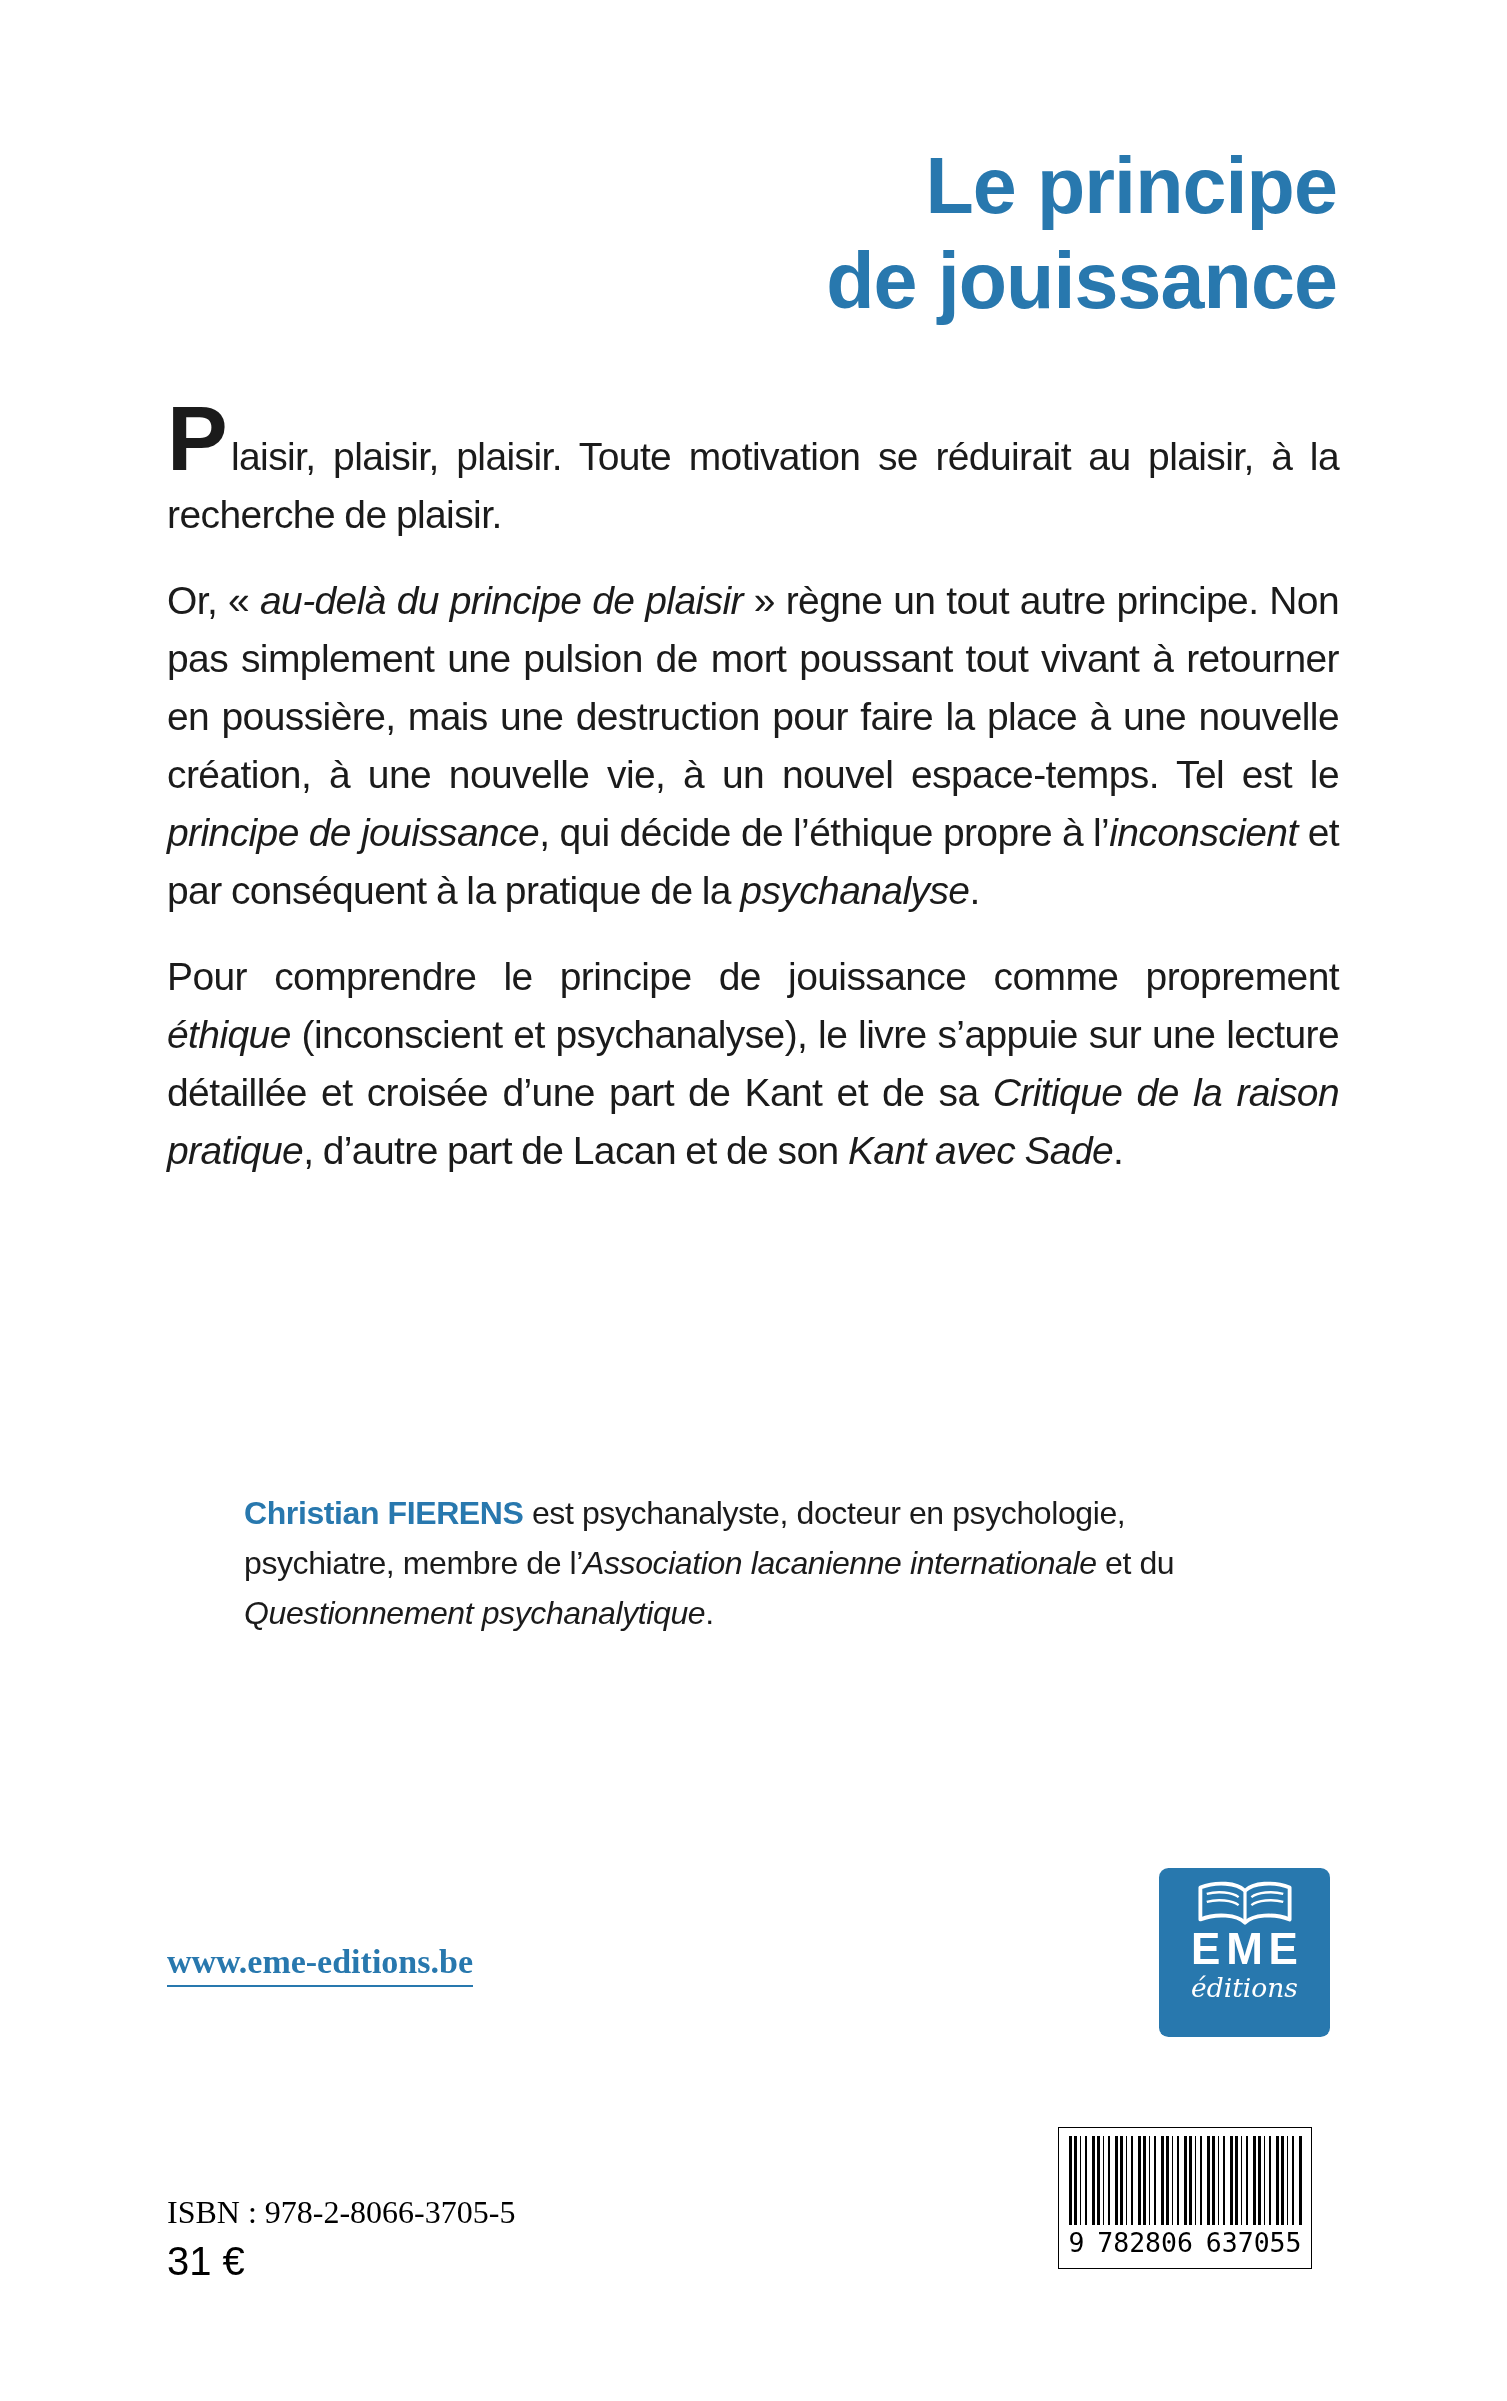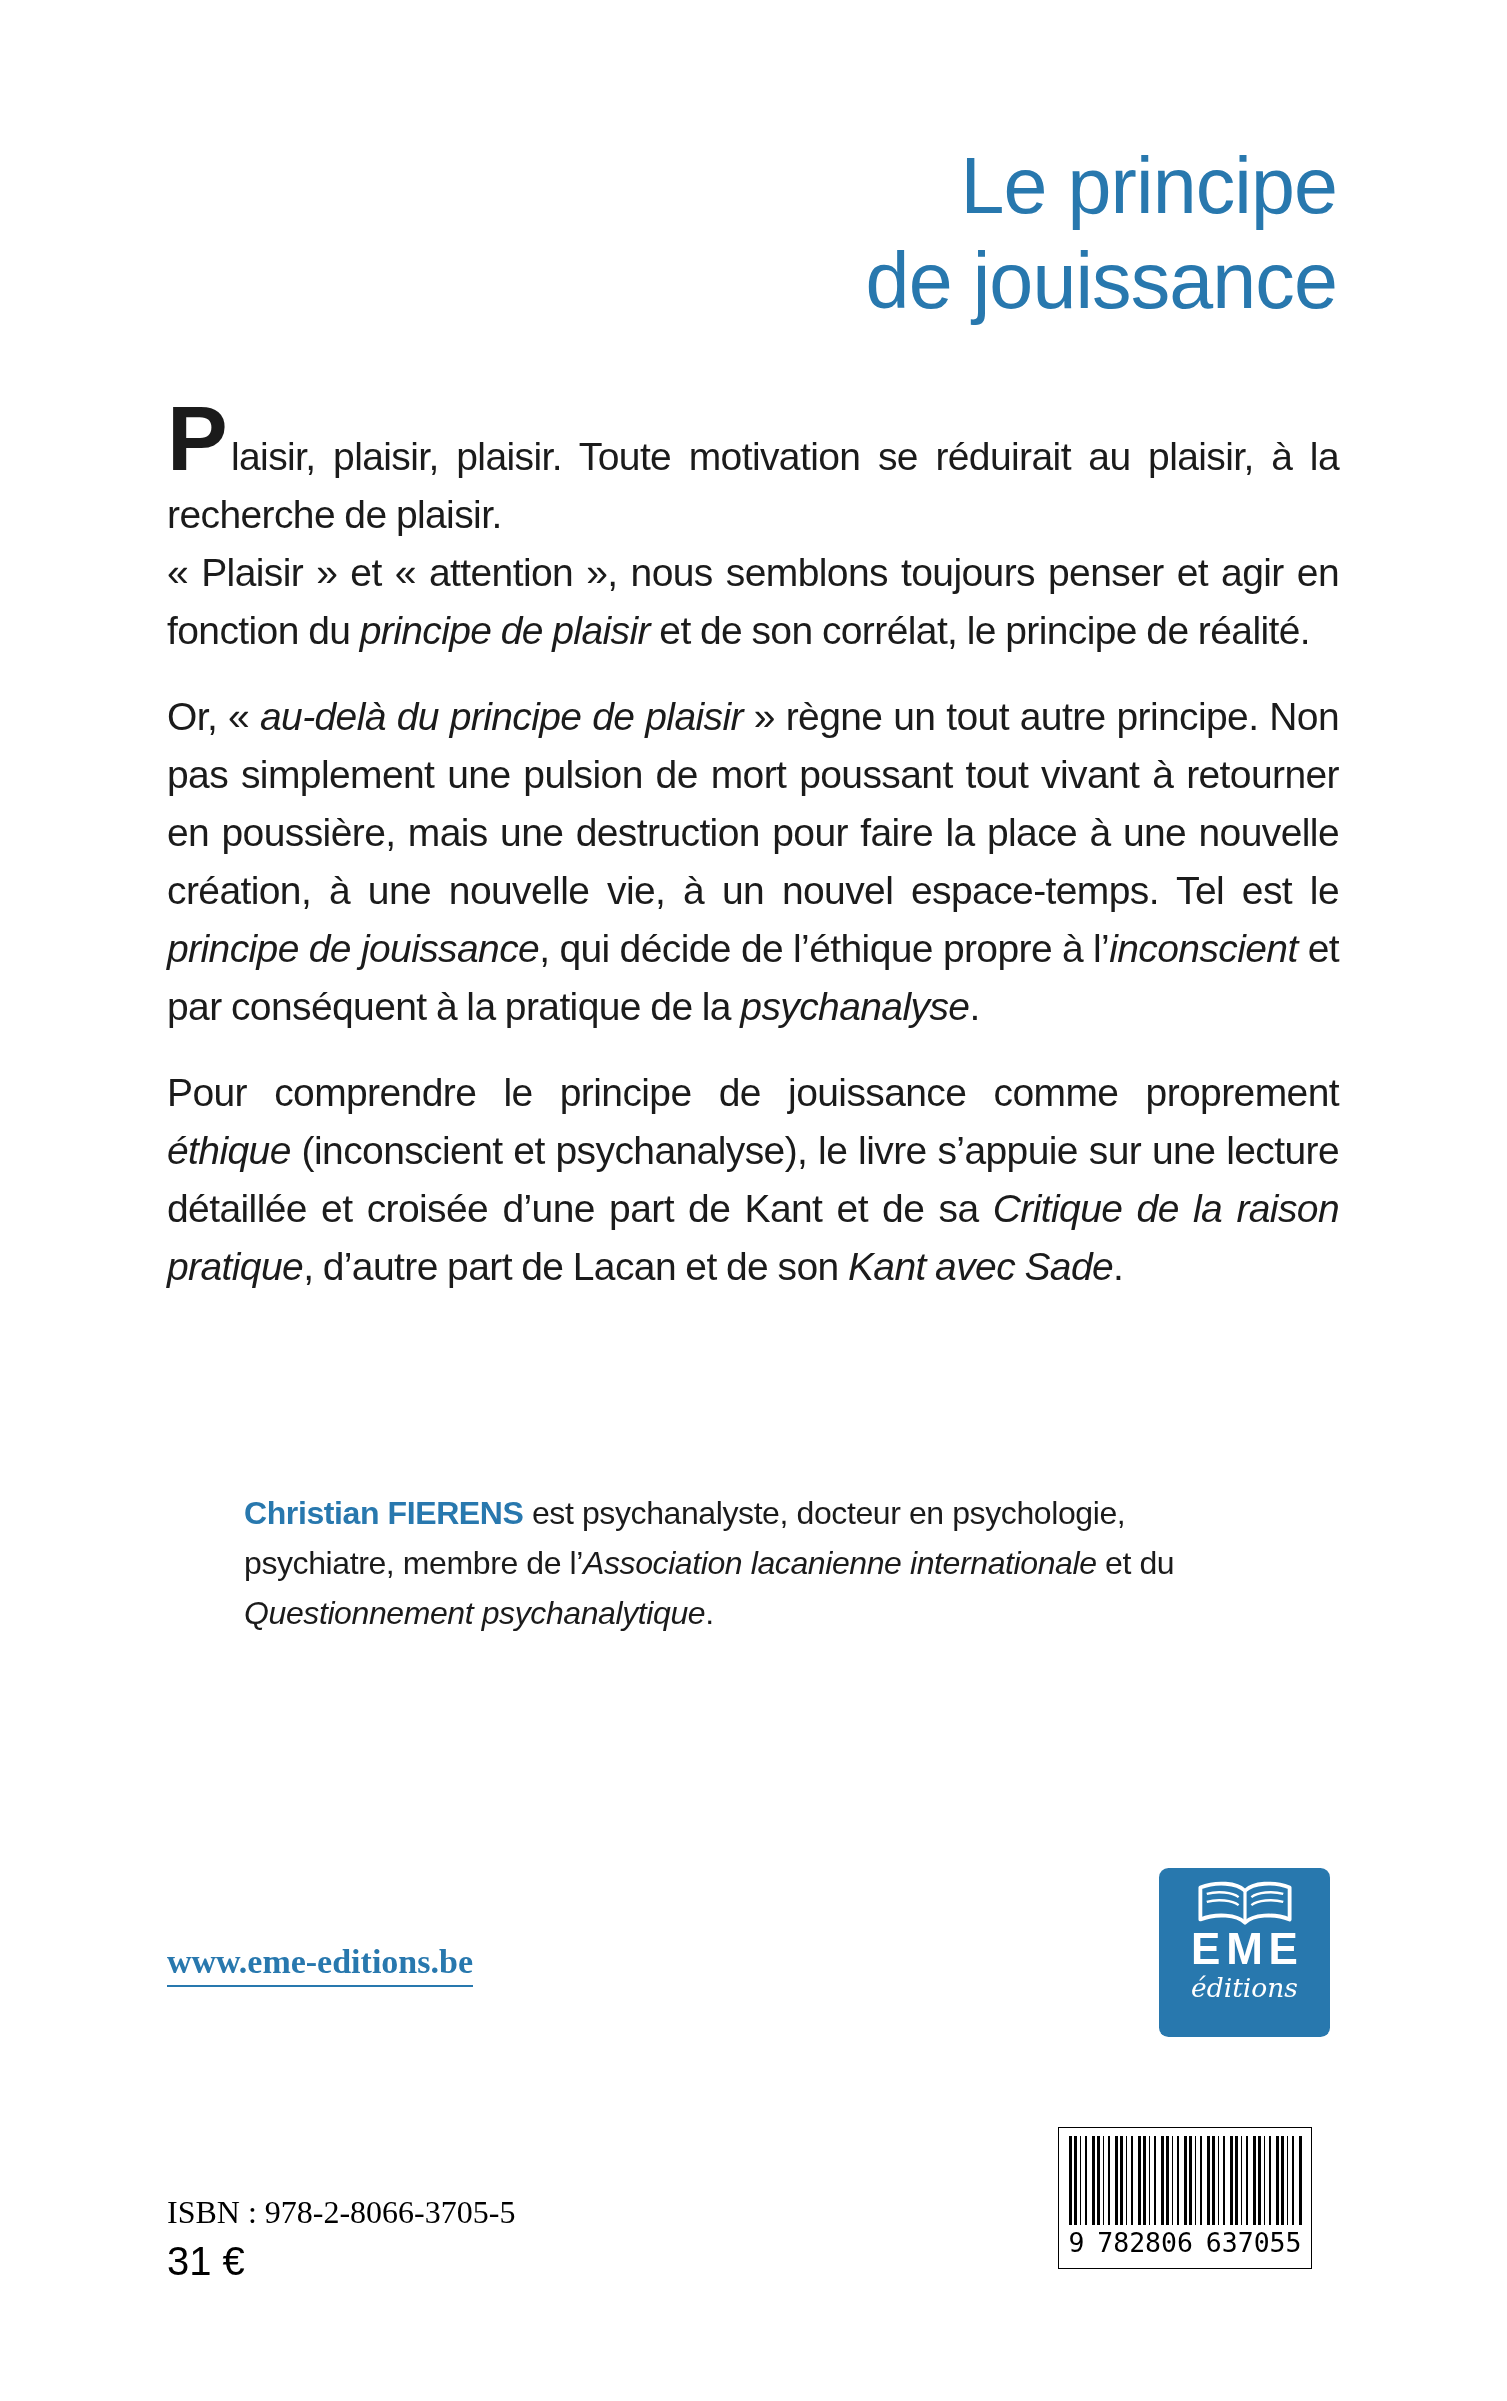--- a/index.html
+++ b/index.html
@@ -17,21 +17,21 @@
   
   .title {
     position: absolute;
     top: 138px;
     right: 171px;
     margin: 0;
     text-align: right;
     color: var(--accent, #2878ae);
     font-size: 79px;
     line-height: 95px;
-    font-weight: normal;
+    font-weight: bold;
     letter-spacing: -0.9px;
   }
   .title .title-line { display: block; }
 
   
   .blurb {
     position: absolute;
     left: 167px;
     top: 428px;
     width: 1172px;
@@ -167,21 +167,20 @@
 <div class="cover">
 
   <h1 class="title">
     <span class="title-line">Le principe</span>
     <span class="title-line">de jouissance</span>
   </h1>
 
   <div class="blurb">
     <div class="block">
       <p><span class="dropcap">P</span><span><span>laisir, plaisir, plaisir. Toute motivation se réduirait au plaisir, à la recherche de plaisir.</span></span></p>
-      <p><span>«&nbsp;Plaisir&nbsp;» et «&nbsp;attention&nbsp;», nous semblons toujours penser et agir en fonction du </span><span class="seg-i">principe de plaisir</span><span> et de son corrélat, le principe de réalité.</span></p>
     </div>
     <div class="block">
       <p><span>Or, «&nbsp;</span><span class="seg-i">au-delà du principe de plaisir</span><span>&nbsp;» règne un tout autre principe. Non pas simplement une pulsion de mort poussant tout vivant à retourner en poussière, mais une destruction pour faire la place à une nouvelle création, à une nouvelle vie, à un nouvel espace-temps. Tel est le </span><span class="seg-i">principe de jouissance</span><span>, qui décide de l’éthique propre à l’</span><span class="seg-i">inconscient</span><span> et par conséquent à la pratique de la </span><span class="seg-i">psychanalyse</span><span>.</span></p>
     </div>
     <div class="block">
       <p><span>Pour comprendre le principe de jouissance comme proprement </span><span class="seg-i">éthique</span><span> (inconscient et psychanalyse), le livre s’appuie sur une lecture détaillée et croisée d’une part de Kant et de sa </span><span class="seg-i">Critique de la raison pratique</span><span>, d’autre part de Lacan et de son </span><span class="seg-i">Kant avec Sade</span><span>.</span></p>
     </div>
   </div>
 
   <div class="bio"><span class="seg-bb">Christian FIERENS</span><span> est psychanalyste, docteur en psychologie, psychiatre, membre de l’</span><span class="seg-i">Association lacanienne internationale</span><span> et du </span><span class="seg-i">Questionnement psychanalytique</span><span>.</span></div>

